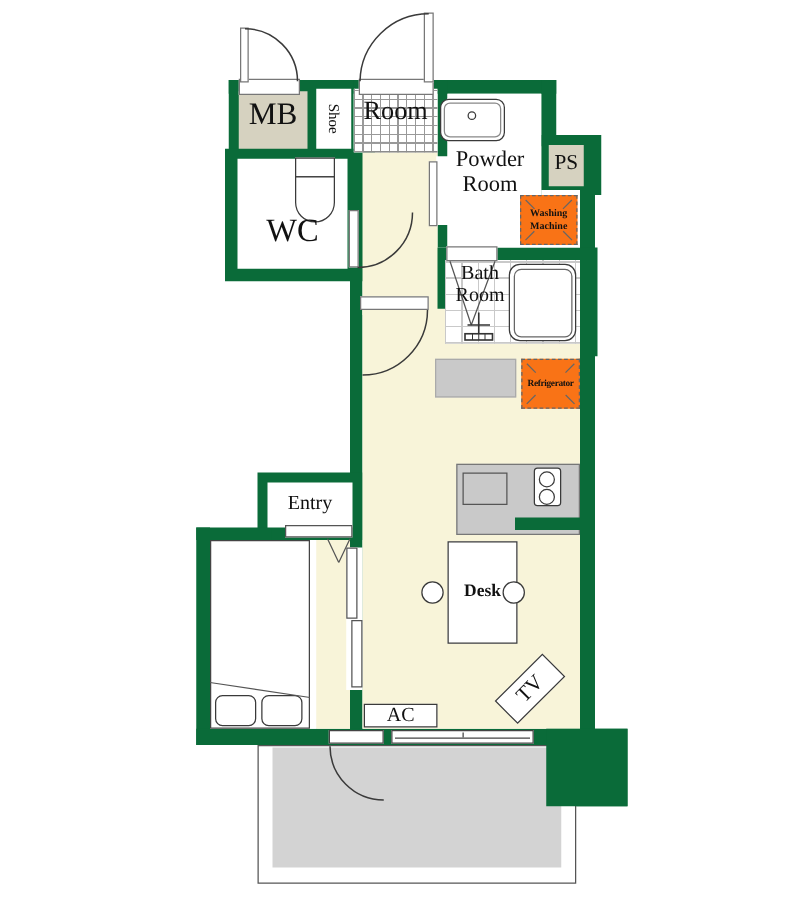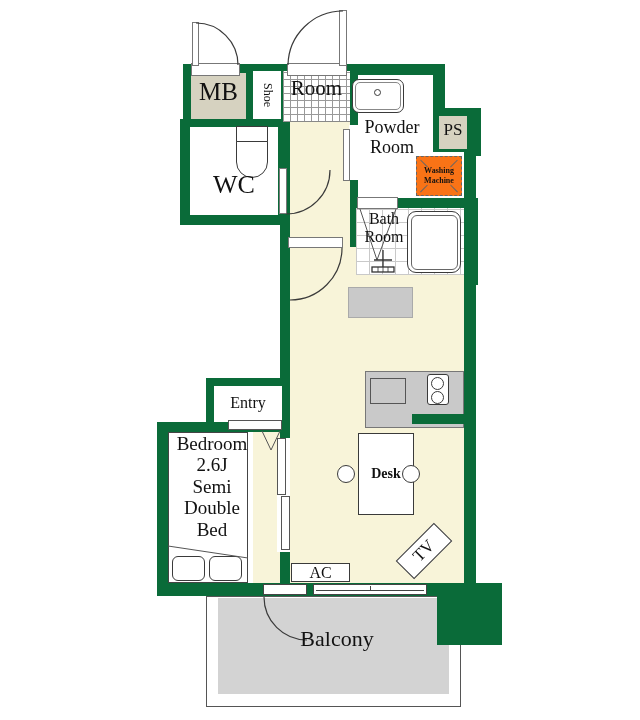--- a/index.html
+++ b/index.html
@@ -111,20 +111,27 @@
     <span class="tick t-br"></span>
     <span class="lbl" style="font-size:8px;font-weight:bold;line-height:1.2">Washing
 Machine</span>
   </div>
 
   <div class="abs b1" style="left:407px;top:211px;width:54px;height:62px;border-radius:9px">
     <div class="abs" style="left:2.5px;top:2.5px;right:2.5px;bottom:2.5px;border:1px solid #666;border-radius:6px"></div>
   </div>
 
   <div class="abs" style="left:348px;top:287px;width:65px;height:31px;background:var(--counter-gray);border:1px solid #aaa"></div>
+  <div class="dash flexc" style="left:417px;top:287px;width:47px;height:40px">
+    <span class="tick t-tl"></span>
+    <span class="tick t-tr"></span>
+    <span class="tick t-bl"></span>
+    <span class="tick t-br"></span>
+    <span class="lbl" style="font-size:7.5px;font-weight:bold;letter-spacing:-0.3px">Refrigerator</span>
+  </div>
 
   <div class="abs" style="left:365px;top:371px;width:99px;height:57px;background:var(--counter-gray);border:1px solid #777"></div>
   <div class="abs b2" style="left:370px;top:378px;width:36px;height:26px;border-color:#555;background:var(--counter-gray)"></div>
   <div class="abs b1" style="left:427px;top:374px;width:22px;height:31px;border-radius:3px;border-width:1px"></div>
   <div class="abs circ" style="left:431px;top:377px;width:13px;height:13px;border-width:1.2px"></div>
   <div class="abs circ" style="left:431px;top:391px;width:13px;height:13px;border-width:1.2px"></div>
   <div class="abs g" style="left:412px;top:414px;width:52px;height:10px"></div>
 
   <div class="abs b1 flexc" style="left:358px;top:433px;width:56px;height:82px">
     <span class="lbl" style="font-size:14px;font-weight:bold">Desk</span>
@@ -169,20 +176,14 @@
     <span class="lbl" style="font-size:12px;writing-mode:vertical-rl">Shoe</span>
   </div>
   <div class="abs lbl" style="left:283px;top:77px;width:67px;font-size:21px">Room</div>
   <div class="abs lbl" style="left:190px;top:171px;width:88px;font-size:26px">WC</div>
   <div class="abs lbl" style="left:350px;top:118px;width:84px;font-size:18px">Powder
 Room</div>
   <div class="abs lbl" style="left:439px;top:121px;width:28px;font-size:17px">PS</div>
   <div class="abs lbl" style="left:348px;top:210px;width:72px;font-size:16px">Bath
 Room</div>
   <div class="abs lbl" style="left:214px;top:394px;width:68px;font-size:16px">Entry</div>
-  <div class="abs lbl" style="left:160px;top:433px;width:104px;font-size:19px;line-height:1.13">Bedroom
-2.6J
-Semi
-Double
-Bed</div>
-  <div class="abs lbl" style="left:277px;top:627px;width:120px;font-size:22px">Balcony</div>
 
 </div>
 
 </body></html>

